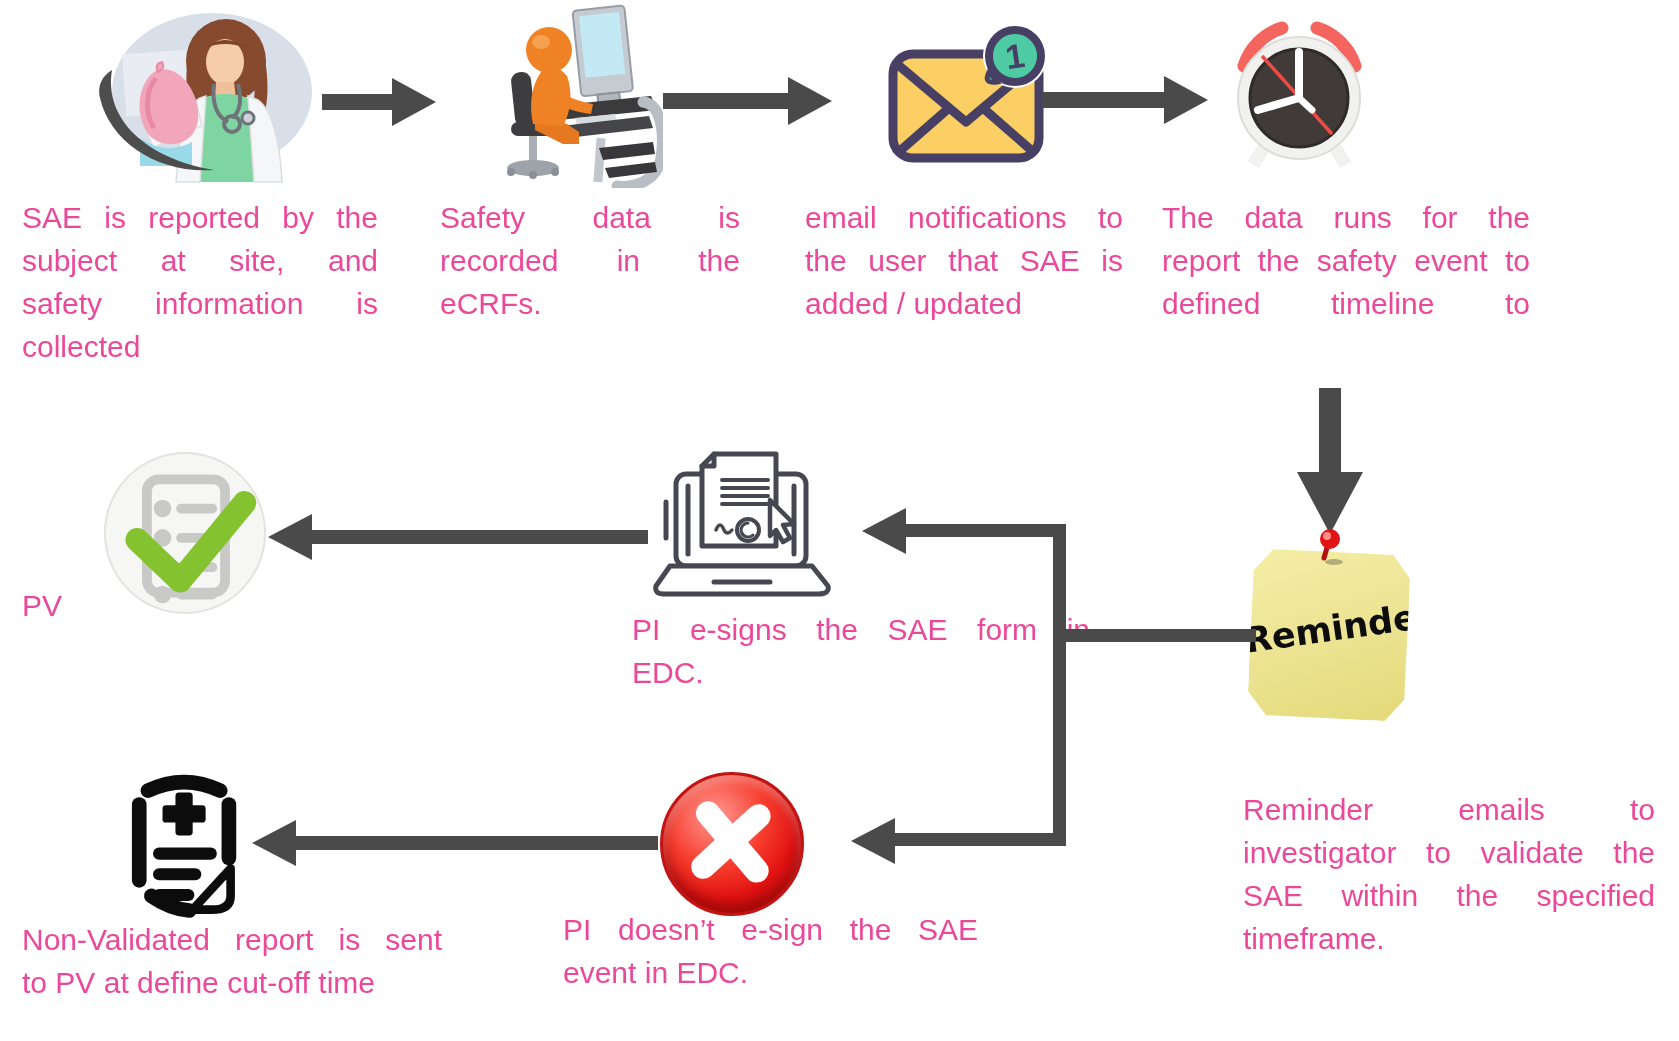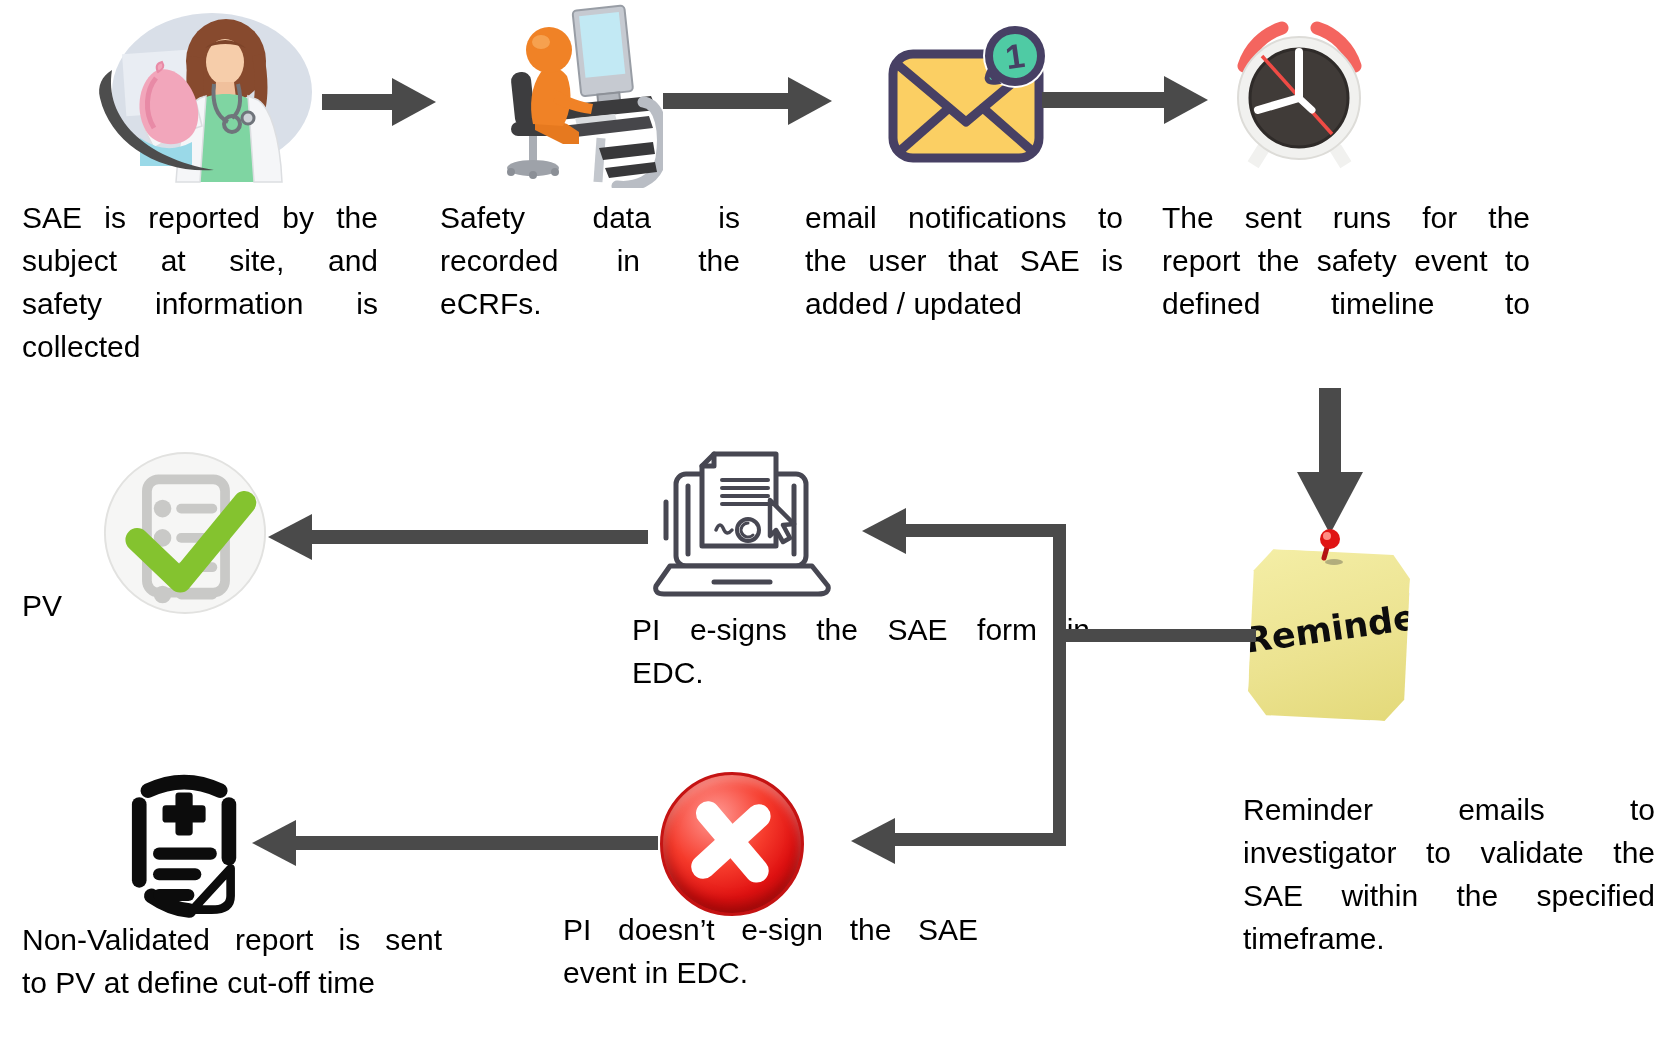--- a/index.html
+++ b/index.html
@@ -1,19 +1,19 @@
 <!DOCTYPE html>
 <html><head>
 <meta charset="utf-8">
 <style>
   html,body{margin:0;padding:0;background:#ffffff;}
   #canvas{position:relative;width:1679px;height:1041px;background:#ffffff;overflow:hidden;
           font-family:"Liberation Sans",sans-serif;color:#1b1b1b;}
   .abs{position:absolute;}
-  .cap{position:absolute;font-size:30px;line-height:43px;color:#000000;}
+  .cap{position:absolute;font-size:30px;line-height:43px;color:#ec4899;}
   .ln{height:43px;white-space:nowrap;}
   .ln.j{text-align:justify;text-align-last:justify;white-space:normal;}
   
   .shaft{position:absolute;background:#4a4a4a;}
   .head-right{position:absolute;width:0;height:0;border-top:24px solid transparent;
               border-bottom:24px solid transparent;border-left:44px solid #4a4a4a;}
   .head-left{position:absolute;width:0;height:0;border-top:23px solid transparent;
              border-bottom:23px solid transparent;border-right:44px solid #4a4a4a;}
   .head-down{position:absolute;width:0;height:0;border-left:33px solid transparent;
              border-right:33px solid transparent;border-top:62px solid #4a4a4a;}
@@ -136,21 +136,21 @@
     <div class="ln j">Safety data is</div>
     <div class="ln j">recorded in the</div>
     <div class="ln">eCRFs.</div>
   </div>
   <div class="cap" style="left:805px;top:196px;width:318px">
     <div class="ln j">email notifications to</div>
     <div class="ln j">the user that SAE is</div>
     <div class="ln">added / updated</div>
   </div>
   <div class="cap" style="left:1162px;top:196px;width:368px">
-    <div class="ln j">The sent runs for the</div>
+    <div class="ln j">The data runs for the</div>
     <div class="ln j">report the safety event to</div>
     <div class="ln j">defined timeline to</div>
   </div>
 
   <div>
     <div class="shaft" style="left:1319px;top:388px;width:22px;height:86px"></div>
     <div class="head-down" style="left:1297px;top:472px"></div>
   </div>
 
   <div class="note">

